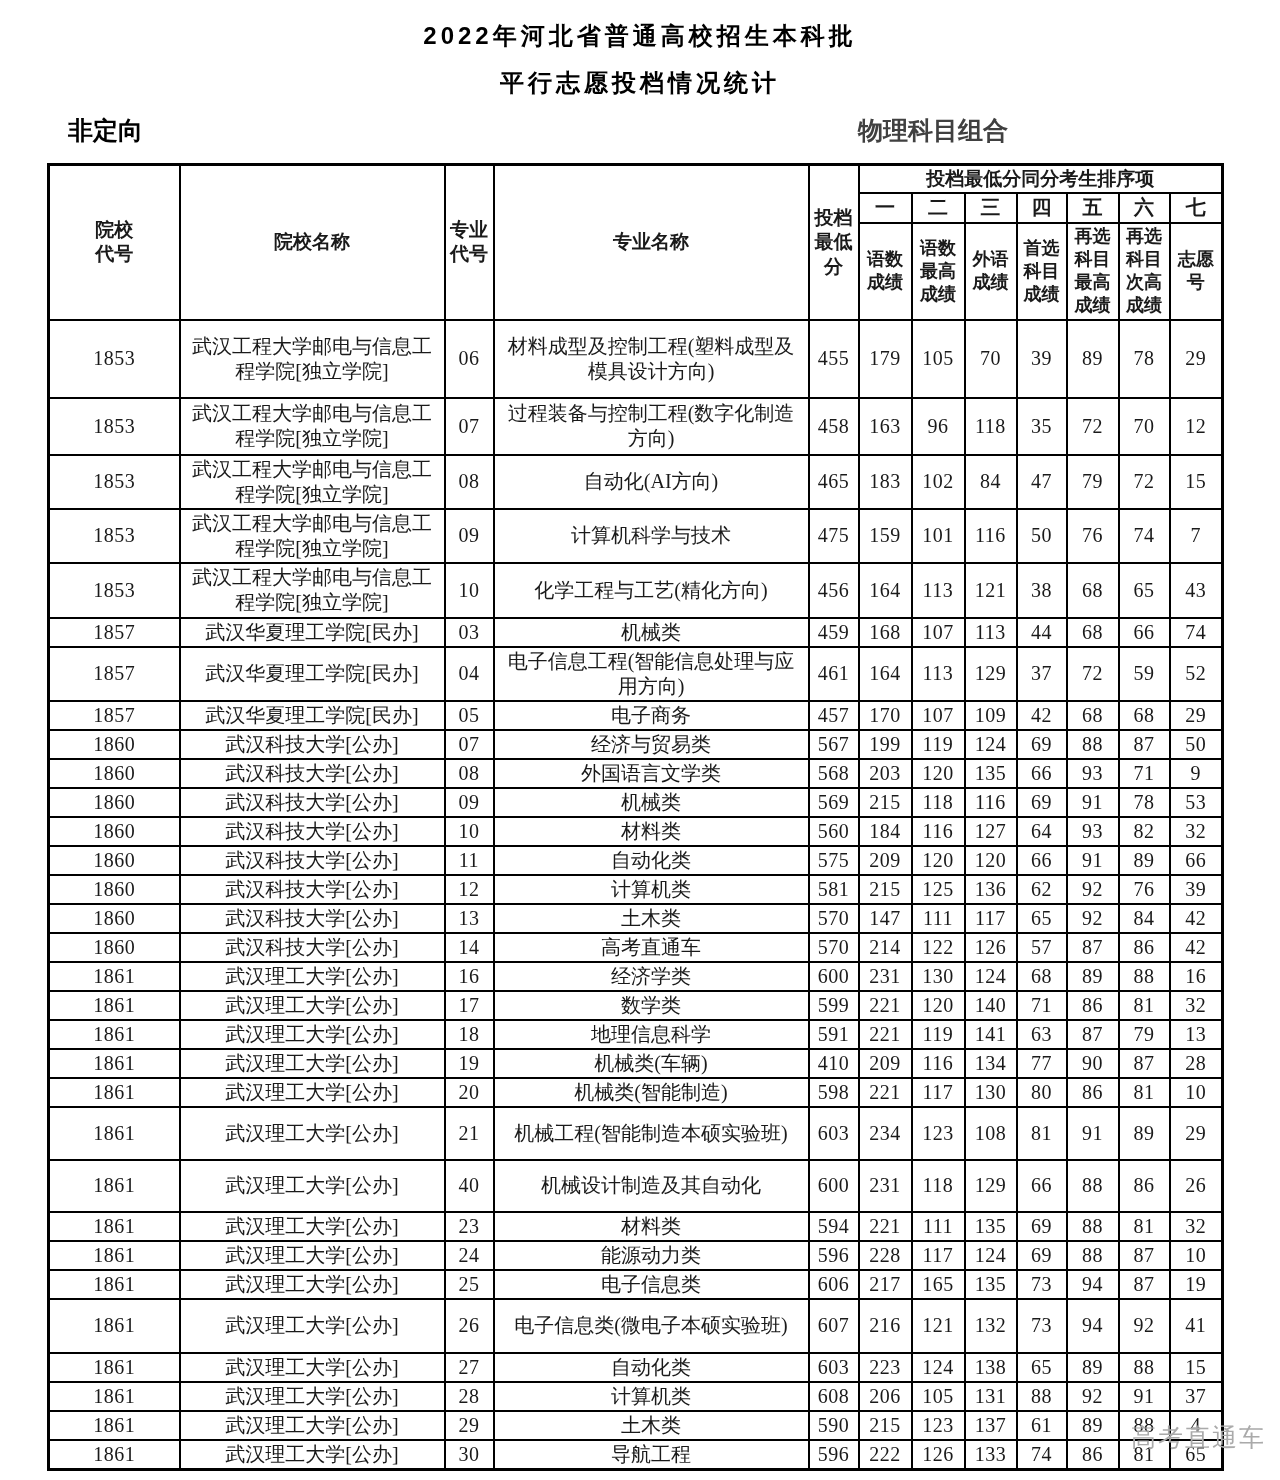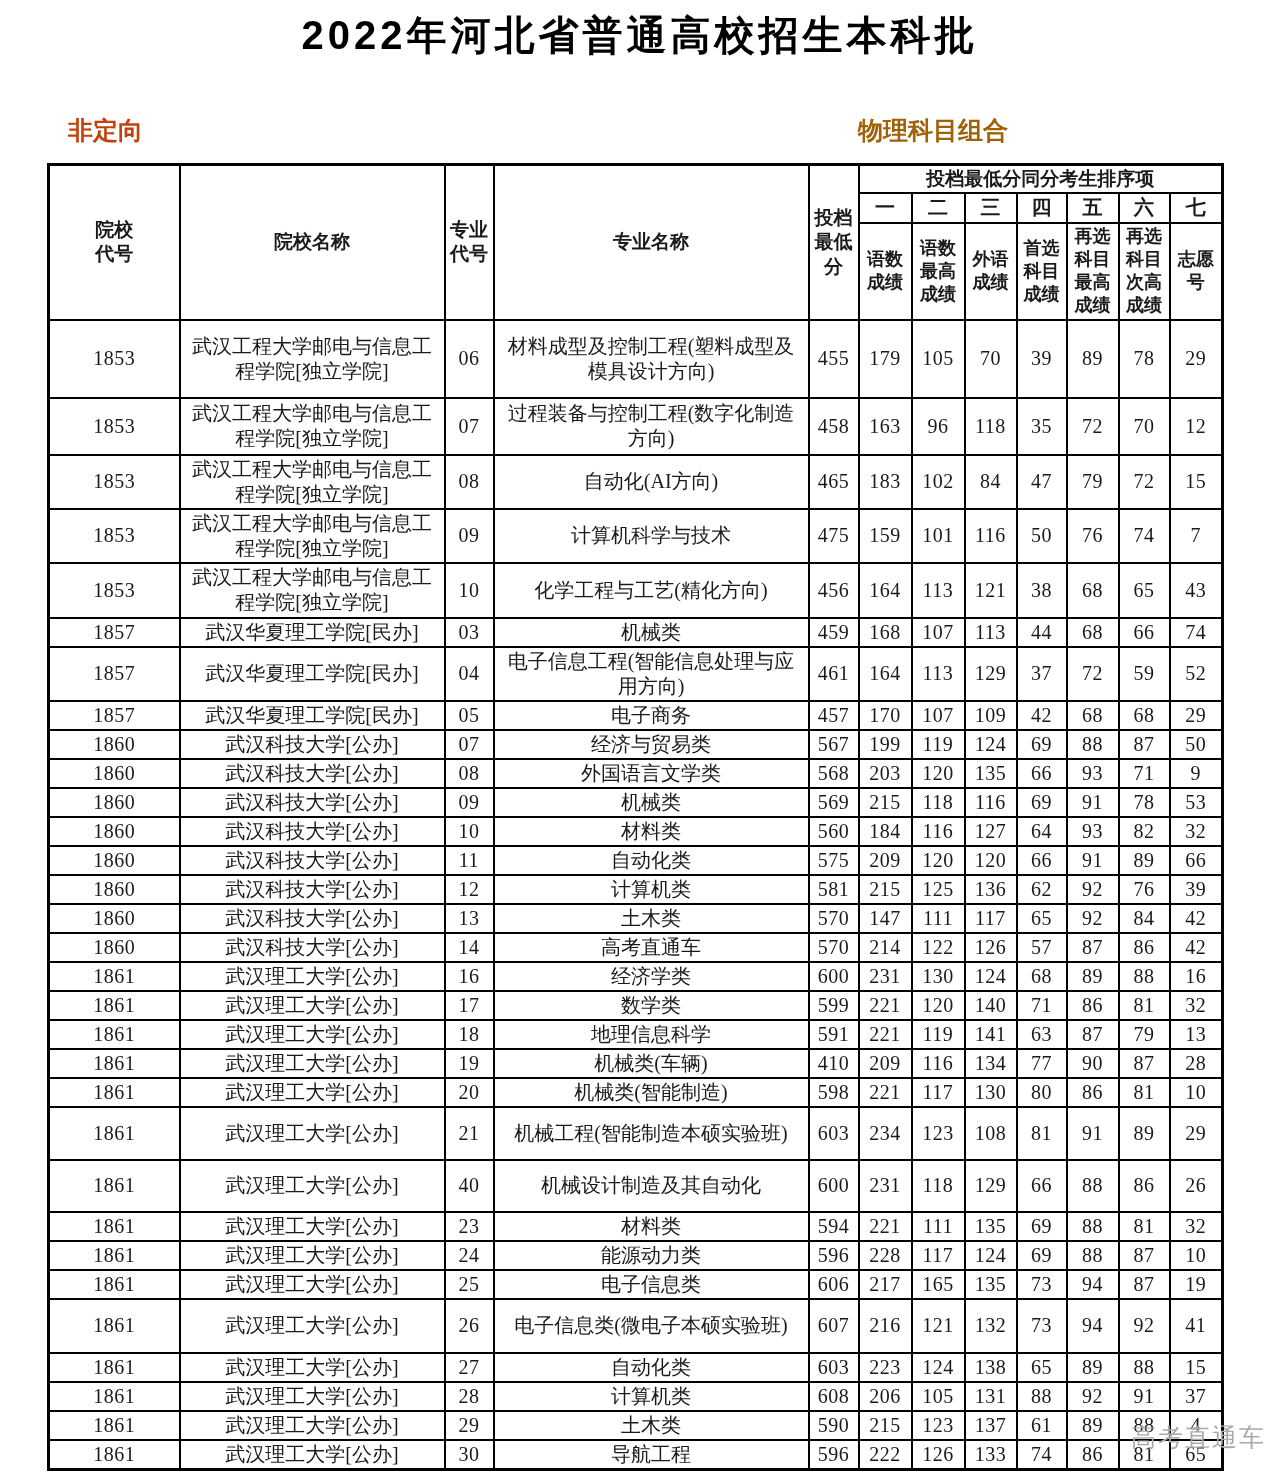--- a/index.html
+++ b/index.html
@@ -6,33 +6,33 @@
   body{
     width:1280px;height:1480px;background:#ffffff;
     font-family:"Liberation Serif", serif;
     color:#141414;
   }
   .page{position:relative;width:1280px;height:1480px;overflow:hidden;background:#ffffff;}
 
   .title{
     position:absolute;top:12px;left:0;width:100%;
     text-align:center;font-family:"Liberation Sans", sans-serif;
-    font-weight:bold;font-size:40px;line-height:47px;
+    font-weight:bold;font-size:24px;line-height:47px;
     letter-spacing:4px;color:#000;
   }
 
   .cat-label{
     position:absolute;left:68px;top:114px;
     font-family:"Liberation Sans", sans-serif;
-    font-weight:bold;font-size:25px;color:#c2410c;
+    font-weight:bold;font-size:25px;color:#000000;
   }
   .subj-label{
     position:absolute;left:858px;top:114px;
     font-family:"Liberation Sans", sans-serif;
-    font-weight:bold;font-size:25px;color:#a16207;
+    font-weight:bold;font-size:25px;color:#404040;
   }
 
   table.stats{
     position:absolute;left:47px;top:163px;width:1174px;
     border-collapse:collapse;table-layout:fixed;
     border:3px solid #000;
   }
   .stats th,.stats td{
     border:2px solid #000;
     text-align:center;vertical-align:middle;
@@ -63,20 +63,21 @@
     font-size:25px;color:#aaaaaa;letter-spacing:2px;
   }
 </style>
 </head>
 <body>
 
 <div class="page">
 
   <div class="title">
     <div>2022年河北省普通高校招生本科批</div>
+    <div>平行志愿投档情况统计</div>
   </div>
 
   <div class="cat-label">非定向</div>
   <div class="subj-label">物理科目组合</div>
 
   <table class="stats">
     <colgroup>
       <col style="width:131px">
         <col style="width:265px">
         <col style="width:49px">

